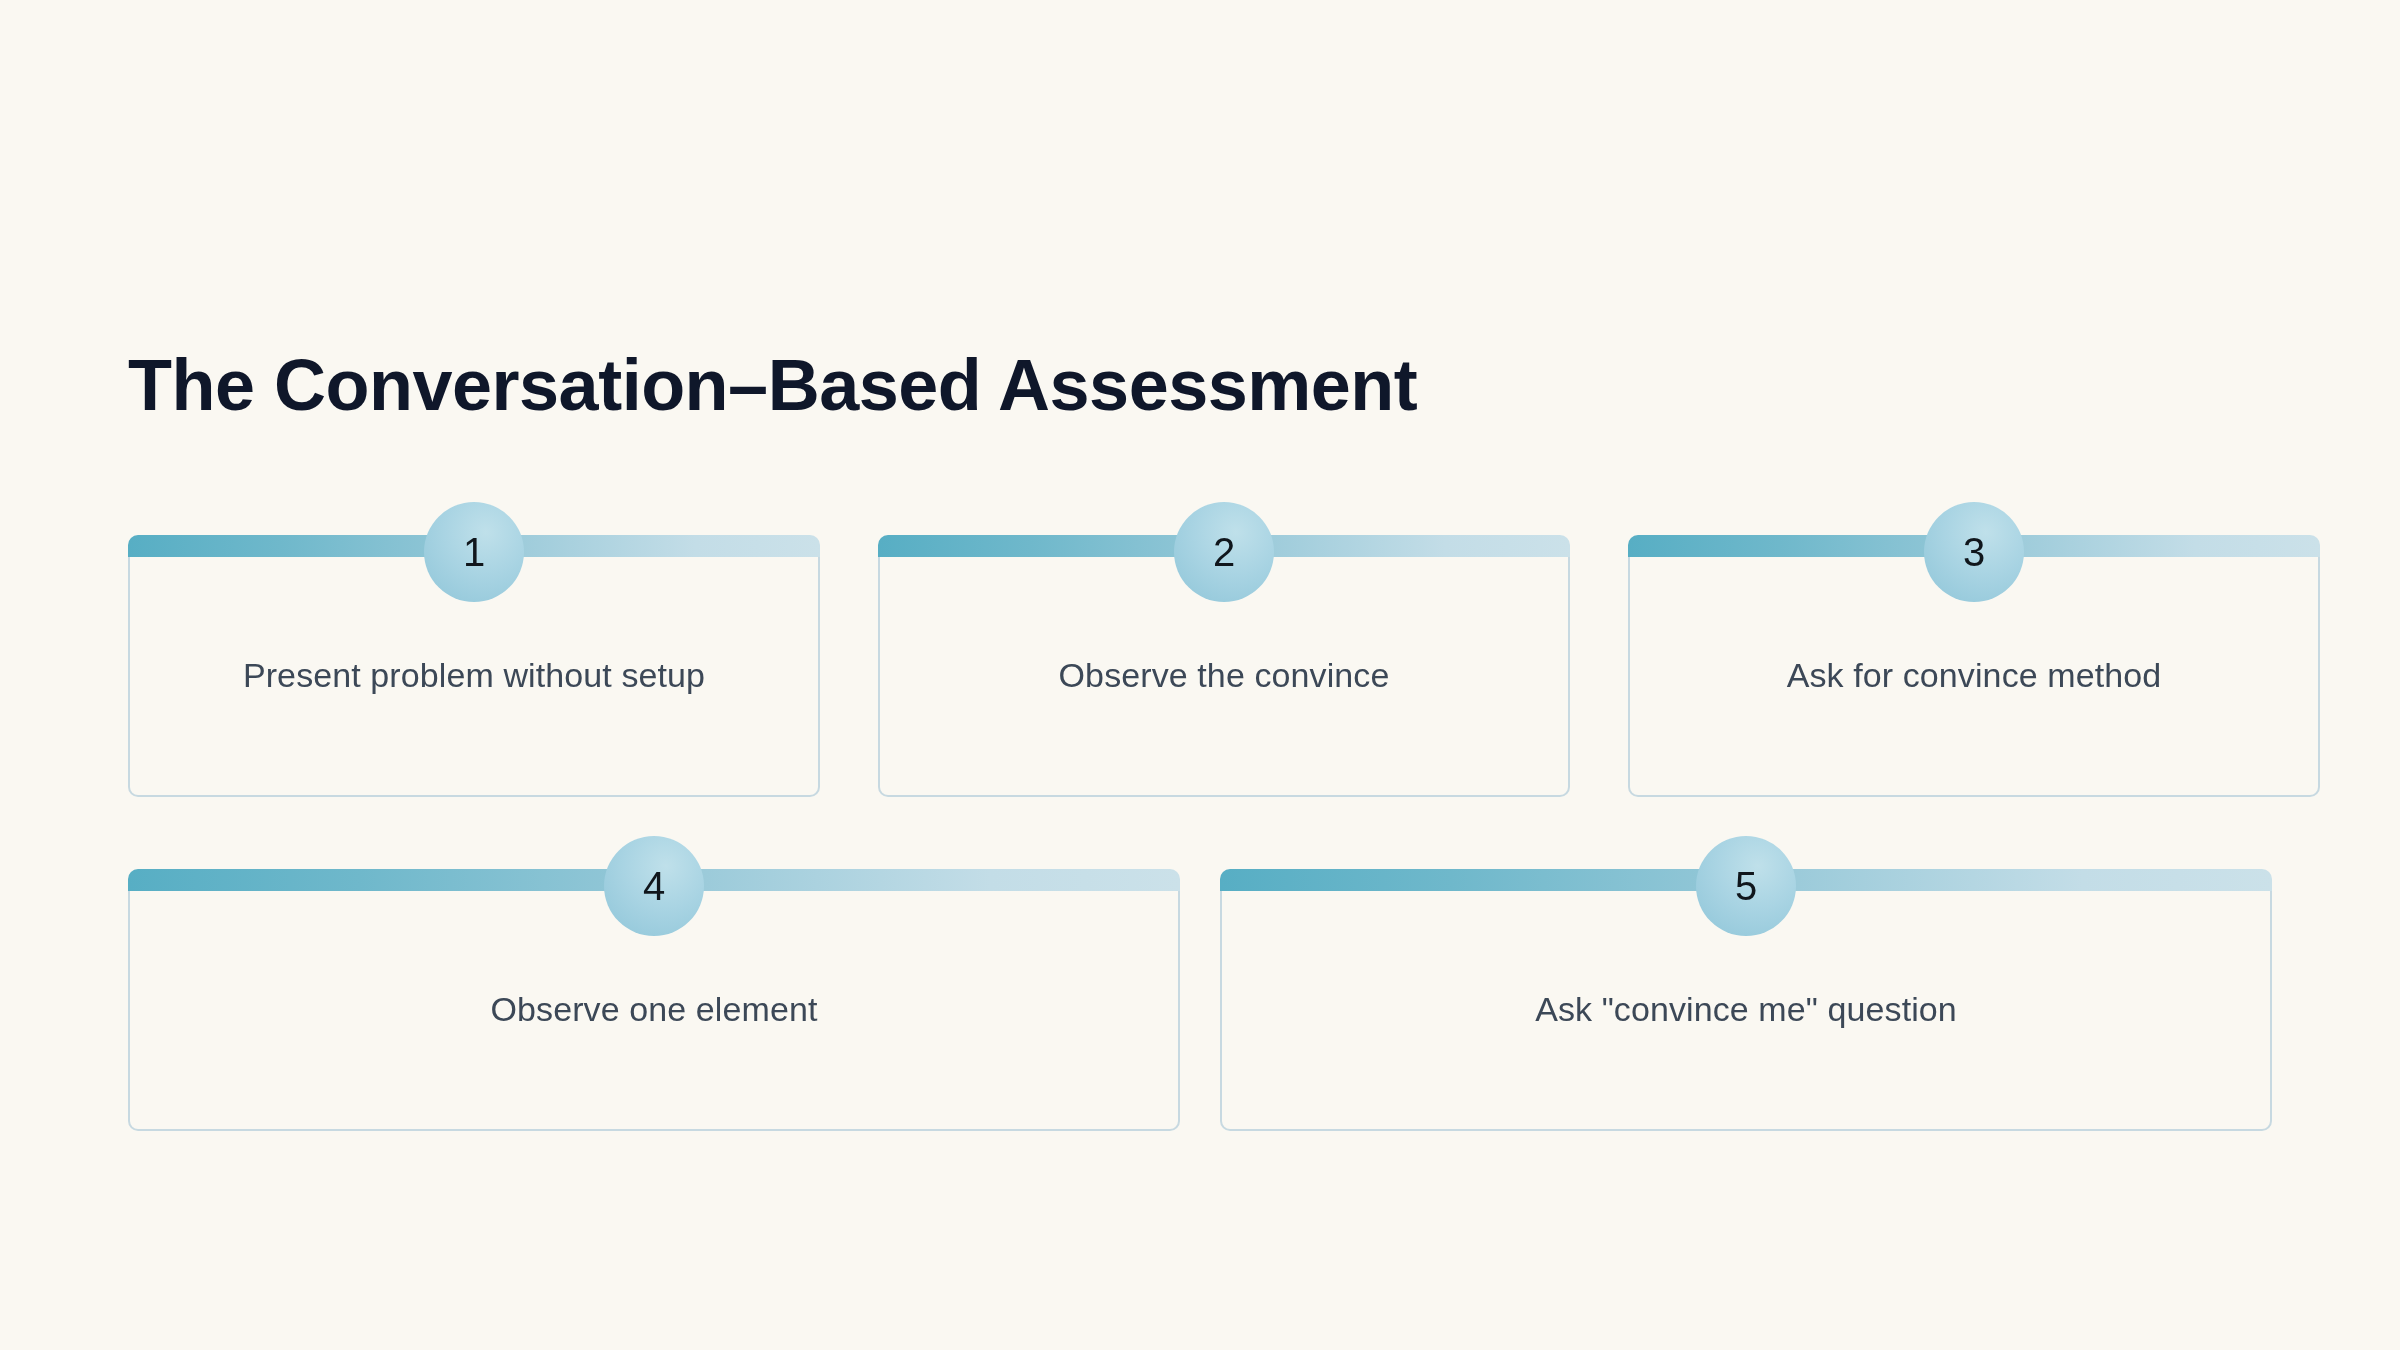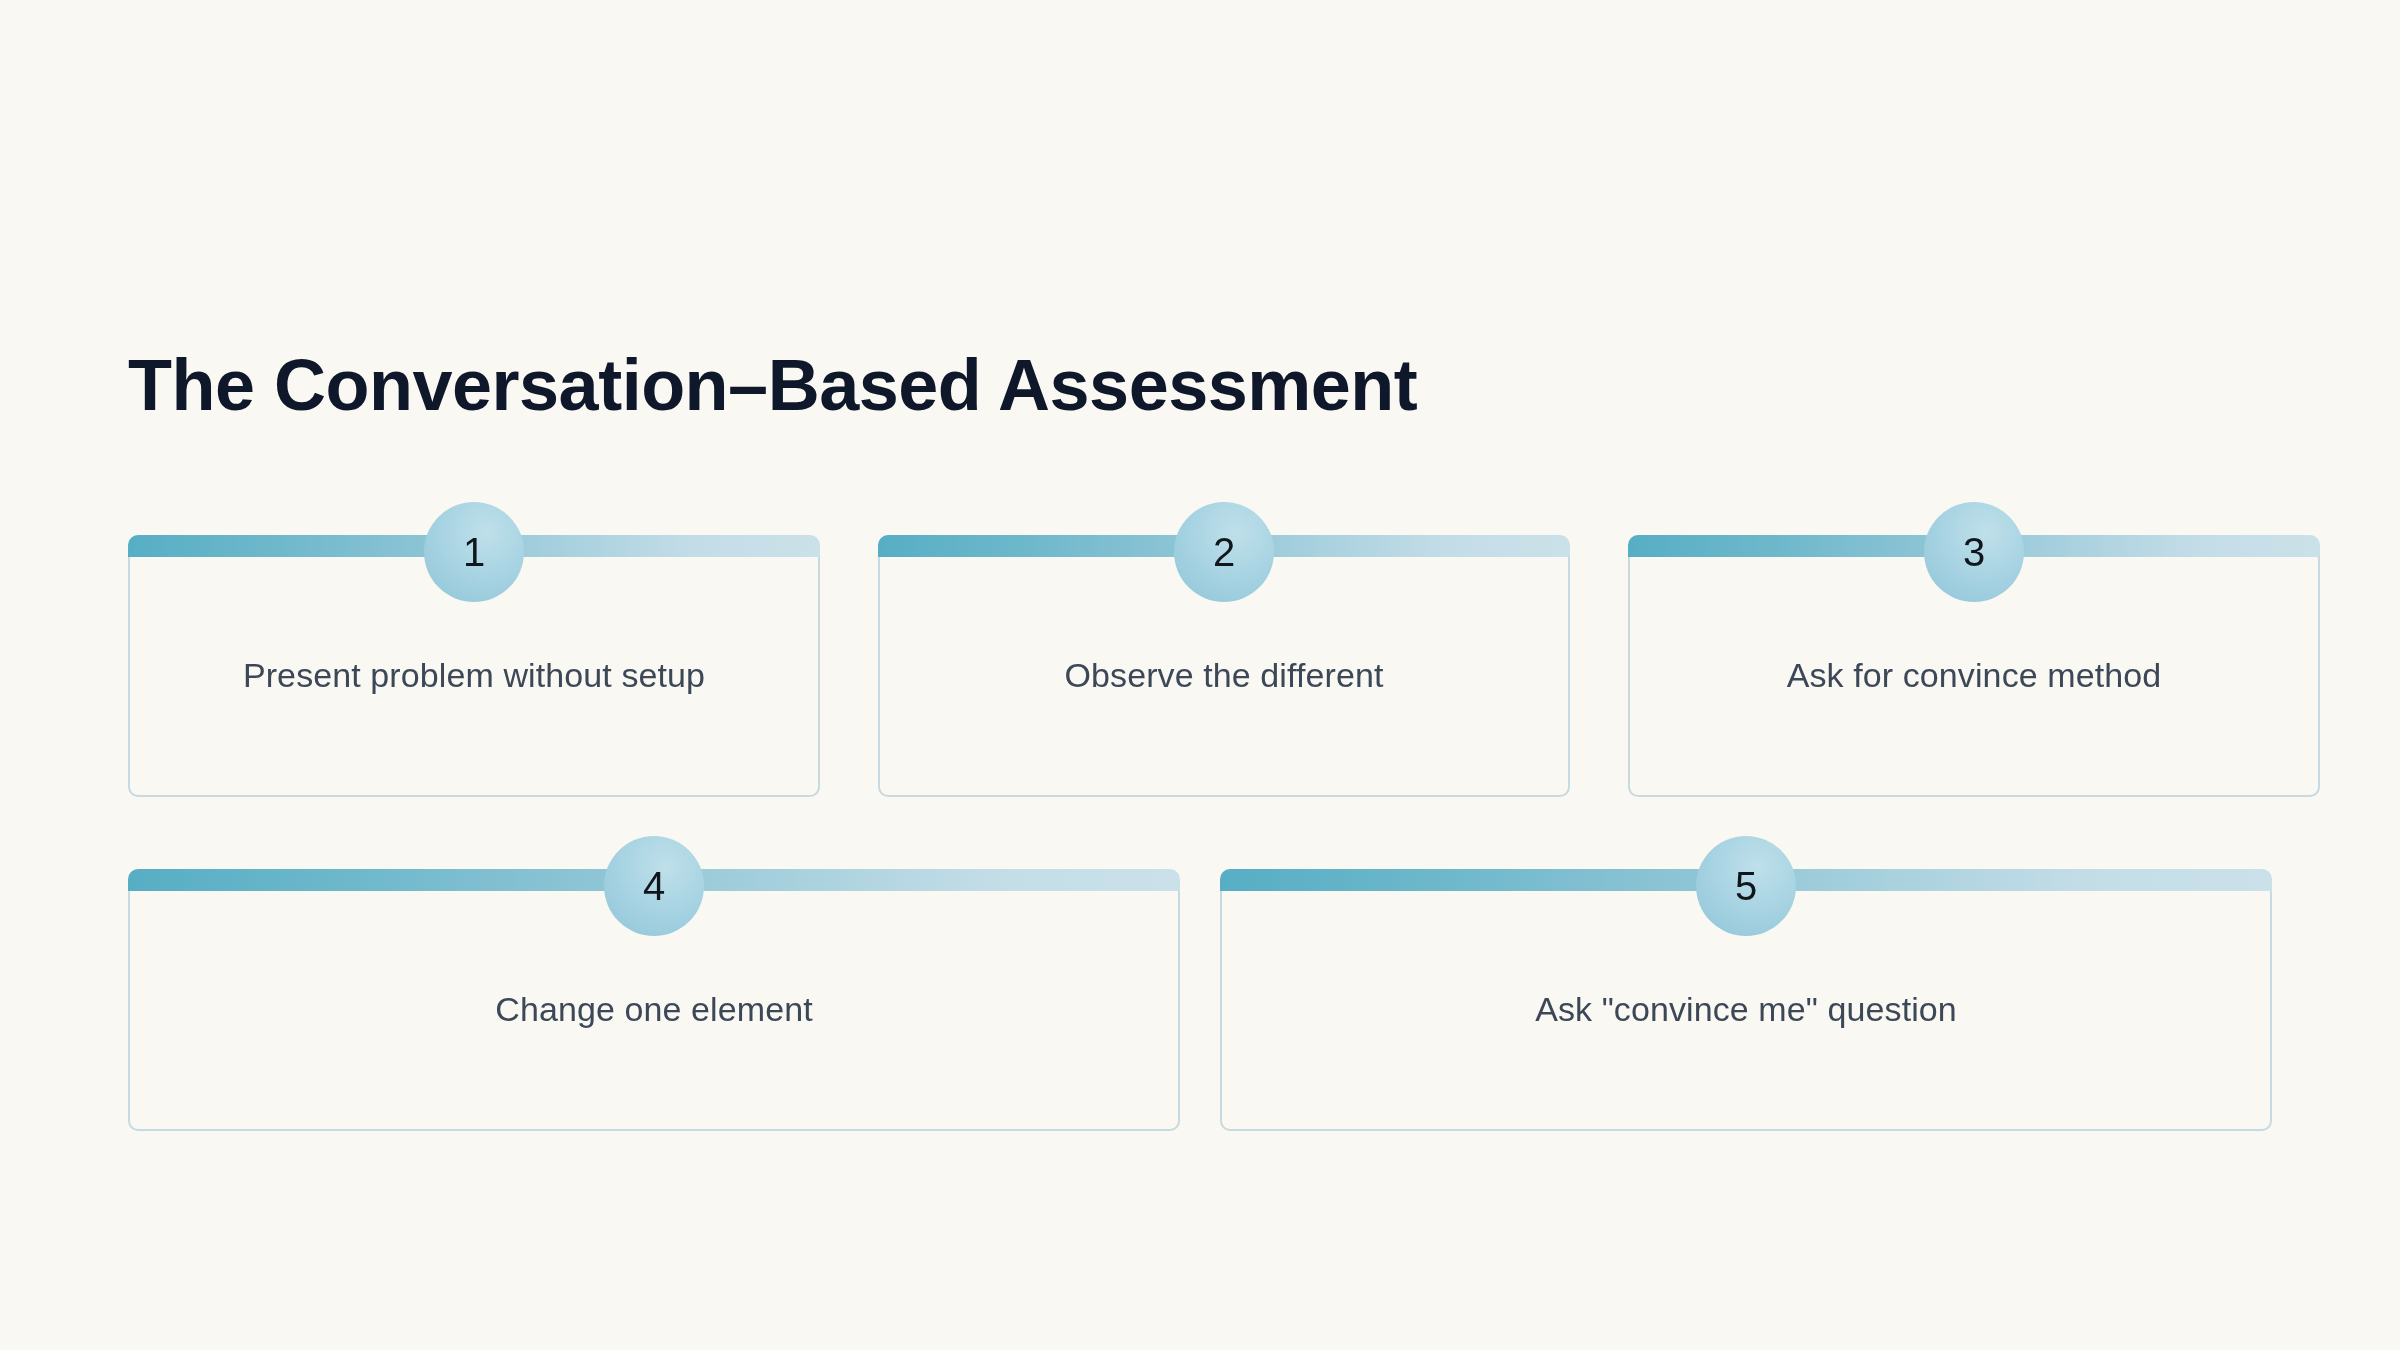--- a/index.html
+++ b/index.html
@@ -127,21 +127,21 @@
         <div class="card-label">Present problem without setup</div>
       </div>
 
       <div class="gap"></div>
 
       <div class="step-card">
         <div class="card-bar"></div>
         <div class="step-badge badge-pos">
           <span>2</span>
         </div>
-        <div class="card-label">Observe the different</div>
+        <div class="card-label">Observe the convince</div>
       </div>
 
       <div class="gap"></div>
 
       <div class="step-card">
         <div class="card-bar"></div>
         <div class="step-badge badge-pos">
           <span>3</span>
         </div>
         <div class="card-label">Ask for convince method</div>
@@ -149,21 +149,21 @@
 
     </div>
 
     <div class="row row-2">
 
       <div class="step-card">
         <div class="card-bar"></div>
         <div class="step-badge badge-pos">
           <span>4</span>
         </div>
-        <div class="card-label">Change one element</div>
+        <div class="card-label">Observe one element</div>
       </div>
 
       <div class="gap"></div>
 
       <div class="step-card">
         <div class="card-bar"></div>
         <div class="step-badge badge-pos">
           <span>5</span>
         </div>
         <div class="card-label">Ask "convince me" question</div>

